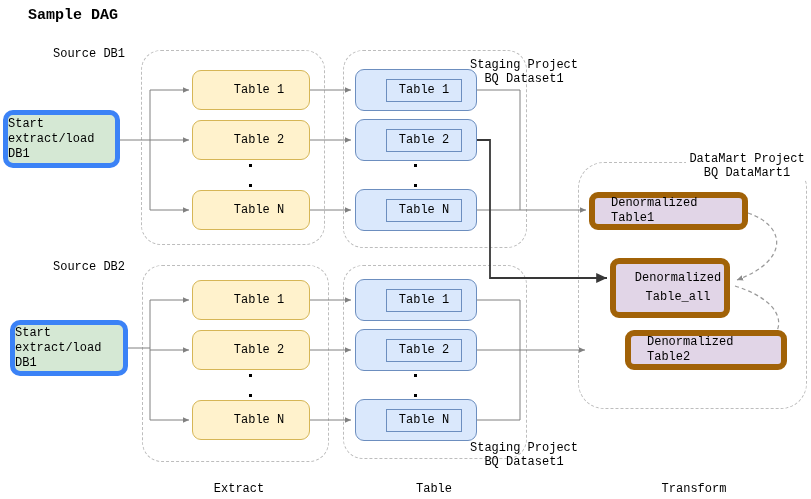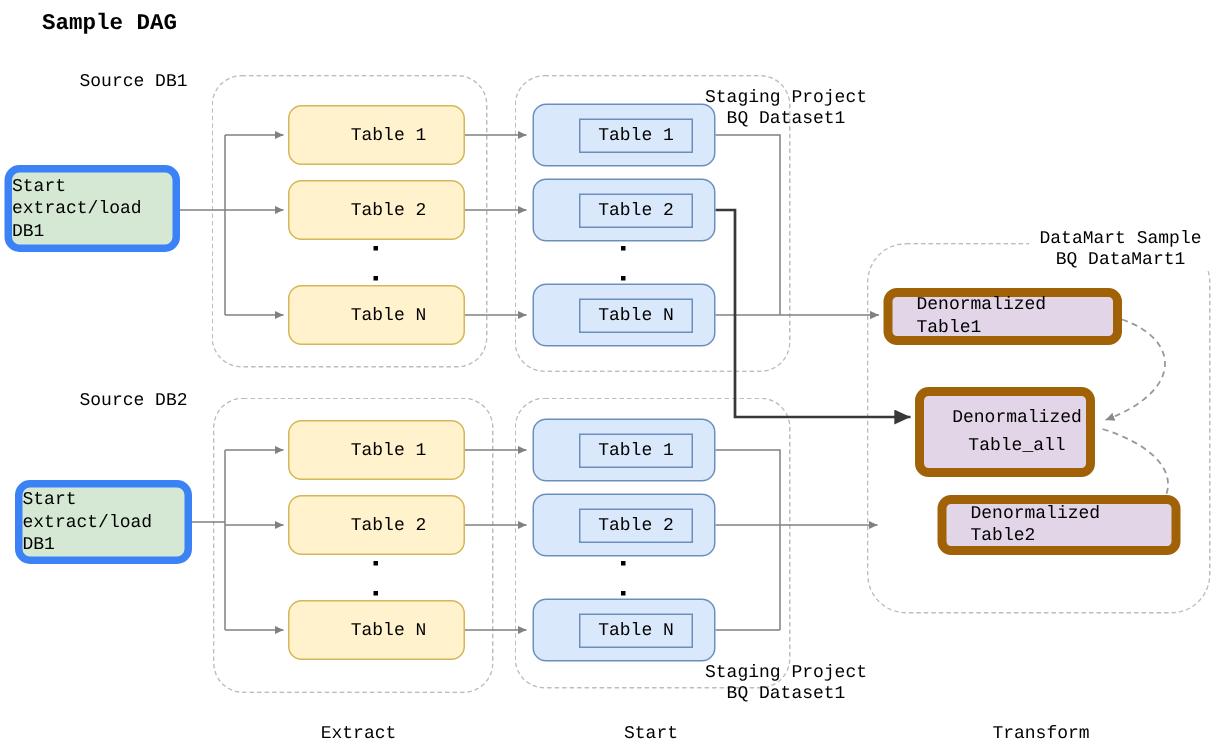--- a/index.html
+++ b/index.html
@@ -98,21 +98,21 @@
 
   <div class="abs lbl2" style="left:458px;top:58px;width:132px;">
     <span>Staging Project</span>
     <span>BQ Dataset1</span>
   </div>
   <div class="abs lbl2" style="left:458px;top:441px;width:132px;">
     <span>Staging Project</span>
     <span>BQ Dataset1</span>
   </div>
   <div class="abs lbl2" style="left:686px;top:152px;width:122px;background:#fff;">
-    <span>DataMart Sample</span>
+    <span>DataMart Project</span>
     <span>BQ DataMart1</span>
   </div>
 
   <div class="abs node green" style="left:3px;top:110px;width:117px;height:58px;">
     <div>
       <div>Start extract/load</div>
       <div>DB1</div>
     </div>
   </div>
   <div class="abs node green" style="left:10px;top:320px;width:118px;height:56px;">
@@ -184,21 +184,21 @@
       <span>Denormalized Table2</span>
     </div>
 
   <div class="abs stage" style="left:157px;top:482px;width:164px;">
     <span class="rule"></span>
     <span class="stage-text">Extract</span>
     <span class="rule"></span>
   </div>
   <div class="abs stage" style="left:350px;top:482px;width:168px;">
     <span class="rule"></span>
-    <span class="stage-text">Start</span>
+    <span class="stage-text">Table</span>
     <span class="rule"></span>
   </div>
   <div class="abs stage" style="left:608px;top:482px;width:172px;">
     <span class="rule"></span>
     <span class="stage-text">Transform</span>
     <span class="rule"></span>
   </div>
 
 </div>
 

